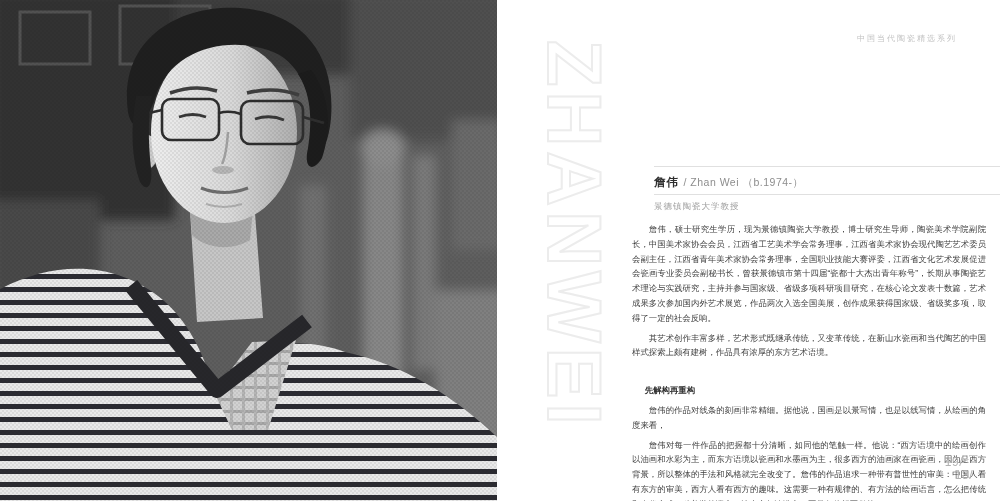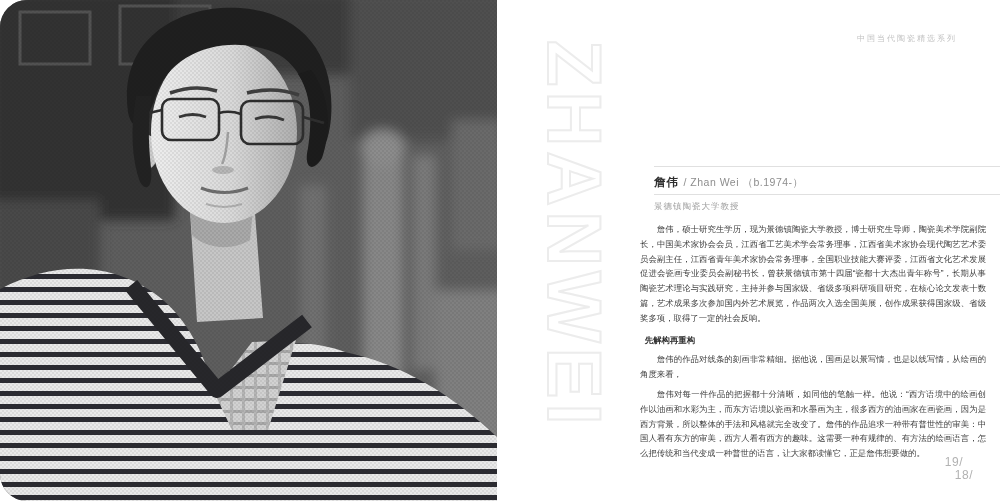--- a/index.html
+++ b/index.html
@@ -1,20 +1,19 @@
 <!DOCTYPE html>
 <html><head>
 <meta charset="utf-8">
 <style>
   html,body { margin:0; padding:0; background:#ffffff; }
   #spread {
     position:relative; width:1000px; height:501px;
     background:#ffffff; overflow:hidden;
     font-family:"Liberation Sans", sans-serif;
-    border-radius:27px;
   }
 
   
   .photo-page { position:absolute; left:0; top:0; width:497px; height:501px; }
   .photo-page svg { display:block; }
 
   
   .text-page { position:absolute; left:497px; top:0; width:503px; height:501px; }
 
   
@@ -38,22 +37,22 @@
   .title-row { padding:5px 0 4px 0; }
   .name-cn { font-size:11.5px; font-weight:bold; color:#2e2e2e; letter-spacing:1px; }
   .name-en { font-size:10.5px; color:#8d8d8d; letter-spacing:0.5px; }
   .affiliation { margin-top:6px; font-size:8.5px; color:#9d9d9d; letter-spacing:1px; }
 
   .bio {
     position:absolute; left:628px; top:222px; width:358px;
     font-size:8.4px; line-height:14.8px; color:#3f3f3f;
     text-align:justify;
   }
-  .bio p { margin:0 0 5px 12px; text-indent:2em; }
-  .bio p.subhead { margin:7px 0 5px 0; font-weight:bold; color:#2e2e2e; }
+  .bio p { margin:0 0 5px 4px; text-indent:2em; }
+  .bio p.subhead { margin:23px 0 5px 0; font-weight:bold; color:#2e2e2e; }
 
   .pn {
     position:absolute; font-size:12px; color:#b2b2b2; letter-spacing:0.5px;
   }
   .pn-left  { top:455px; right:37px; }
   .pn-right { top:468px; right:27px; }
 </style>
 </head>
 <body>
 
@@ -153,20 +152,21 @@
     <div class="title-row">
       <span class="name-cn">詹伟</span>
       <span class="name-en">/ Zhan Wei （b.1974-）</span>
     </div>
     <div class="rule"></div>
     <div class="affiliation">景德镇陶瓷大学教授</div>
   </div>
 
   <div class="bio">
     <p>詹伟，硕士研究生学历，现为景德镇陶瓷大学教授，博士研究生导师，陶瓷美术学院副院长，中国美术家协会会员，江西省工艺美术学会常务理事，江西省美术家协会现代陶艺艺术委员会副主任，江西省青年美术家协会常务理事，全国职业技能大赛评委，江西省文化艺术发展促进会瓷画专业委员会副秘书长，曾获景德镇市第十四届“瓷都十大杰出青年称号”，长期从事陶瓷艺术理论与实践研究，主持并参与国家级、省级多项科研项目研究，在核心论文发表十数篇，艺术成果多次参加国内外艺术展览，作品两次入选全国美展，创作成果获得国家级、省级奖多项，取得了一定的社会反响。</p>
+    <p>其艺术创作丰富多样，艺术形式既继承传统，又变革传统，在新山水瓷画和当代陶艺的中国样式探索上颇有建树，作品具有浓厚的东方艺术语境。</p>
     <p class="subhead">先解构再重构</p>
     <p>詹伟的作品对线条的刻画非常精细。据他说，国画是以景写情，也是以线写情，从绘画的角度来看，</p>
     <p>詹伟对每一件作品的把握都十分清晰，如同他的笔触一样。他说：“西方语境中的绘画创作以油画和水彩为主，而东方语境以瓷画和水墨画为主，很多西方的油画家在画瓷画，因为是西方背景，所以整体的手法和风格就完全改变了。詹伟的作品追求一种带有普世性的审美：中国人看有东方的审美，西方人看有西方的趣味。这需要一种有规律的、有方法的绘画语言，怎么把传统和当代变成一种普世的语言，让大家都读懂它，正是詹伟想要做的。</p>
   </div>
 
   <div class="pn pn-left">19/</div>
   <div class="pn pn-right">18/</div>
 
 </div>
 

